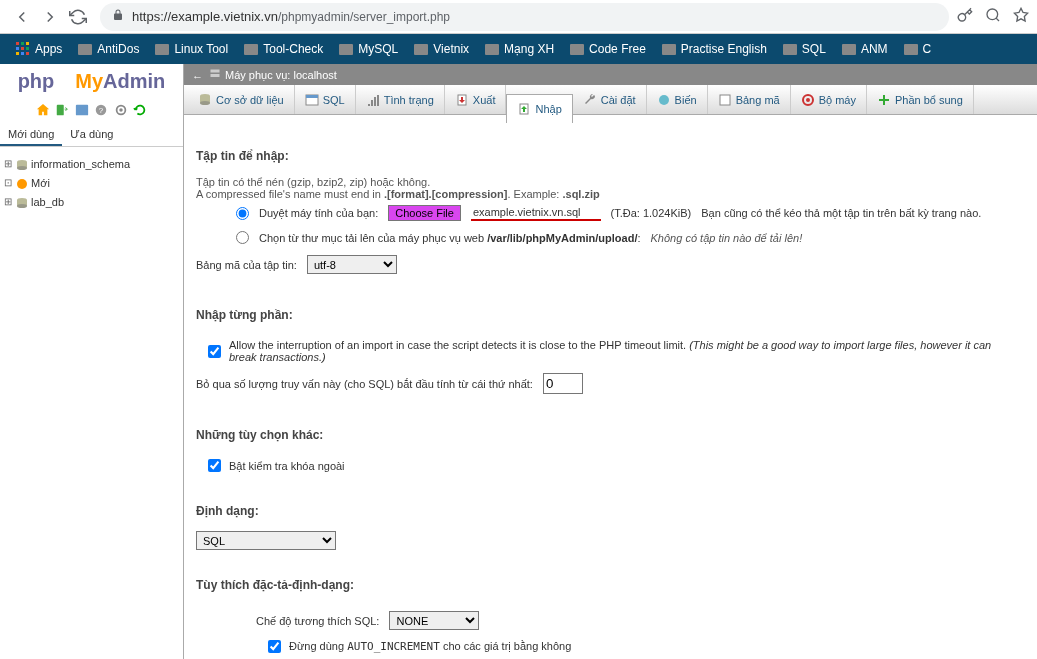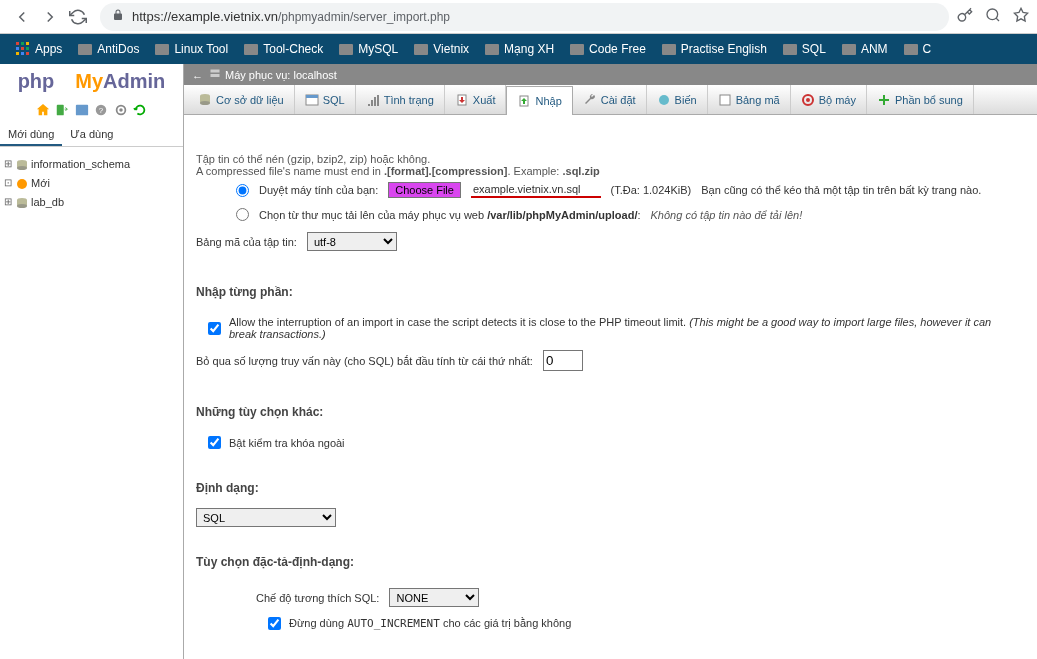--- a/index.html
+++ b/index.html
@@ -39,21 +39,21 @@
 
 
 .content { flex: 1; display: flex; flex-direction: column; overflow: hidden; }
 .topbar { background: #888; height: 21px; display: flex; align-items: center; padding: 0 8px; color: #fff; font-size: 11px; }
 .topbar-back { display: inline-block; margin-right: 6px; color: #fff; cursor: pointer; }
 .server-ico { display: inline-block; margin-right: 4px; }
 
 
 .tabs { background: linear-gradient(#fff, #dcdcdc); height: 30px; display: flex; align-items: stretch; border-bottom: 1px solid #aaa; padding-left: 4px; }
 .tab { display: flex; align-items: center; padding: 0 10px; cursor: pointer; border-right: 1px solid #ccc; gap: 4px; color: #235a81; font-size: 11px; background: linear-gradient(#fff, #dcdcdc); }
-.tab.active { background: #fff; border-top: 1px solid #aaa; border-left: 1px solid #aaa; border-right: 1px solid #aaa; position: relative; top: 1px; }
+.tab.active { background: #fff; border-top: 1px solid #aaa; border-left: 1px solid #aaa; border-right: 1px solid #aaa; position: relative; top: 9px; }
 .tab-ico { width: 14px; height: 14px; display: inline-block; }
 
 
 .page { padding: 0 12px 20px 12px; overflow-y: auto; flex: 1; }
 .page-title { font-size: 14px; color: #888; padding: 2px 0 12px 0; }
 fieldset { border: none; margin-bottom: 16px; }
 legend { font-weight: bold; font-size: 12px; color: #444; padding: 4px 0; border-bottom: 1px solid #fff; width: 100%; }
 .fieldset-body { padding: 8px 0; font-size: 11px; }
 .radio-row { padding: 5px 0 5px 40px; display: flex; align-items: center; gap: 10px; }
 .choose-file-btn { border: 1px solid #767676; padding: 1px 6px; background: #d946ef; font-size: 11px; cursor: pointer; }
@@ -297,20 +297,21 @@
               <path fill="#3a3" d="M6 2h2v4h4v2H8v4H6V8H2V6h4z"></path>
             </svg></span>
           <span>Phần bổ sung</span>
         </div>
     </div>
 
     <div class="page">
       <div class="page-title" style="color:#ccc; text-decoration: line-through; visibility:hidden;">Nhập vào máy phục vụ hiện tại</div>
 
       <fieldset>
+        <legend>Tập tin để nhập:</legend>
         <div class="fieldset-body">
           <div class="hint">Tập tin có thể nén (gzip, bzip2, zip) hoặc không.</div>
           <div class="hint">
             <span>A compressed file's name must end in </span><b>.[format].[compression]</b><span>. Example: </span><b>.sql.zip</b>
           </div>
           <div class="radio-row">
             <input type="radio" checked="" style="">
             <span>Duyệt máy tính của bạn:</span>
             <button class="choose-file-btn">Choose File</button>
             <span class="filename">example.vietnix.vn.sql</span>
@@ -354,21 +355,21 @@
       </fieldset>
 
       <fieldset>
         <legend>Định dạng:</legend>
         <div class="fieldset-body">
           <select style="width:140px"><option>SQL</option></select>
         </div>
       </fieldset>
 
       <fieldset>
-        <legend>Tùy chọn đặc-tả-định-dạng:</legend>
+        <legend>Tùy thích đặc-tả-định-dạng:</legend>
         <div class="fieldset-body indent">
           <div class="row">
             <span>Chế độ tương thích SQL:</span>
             <select><option>NONE</option></select>
           </div>
           <div class="checkbox-row">
             <input type="checkbox" checked="" style="">
             <span><span>Đừng dùng </span><span class="code">AUTO_INCREMENT</span><span> cho các giá trị bằng không</span></span>
           </div>
         </div>

